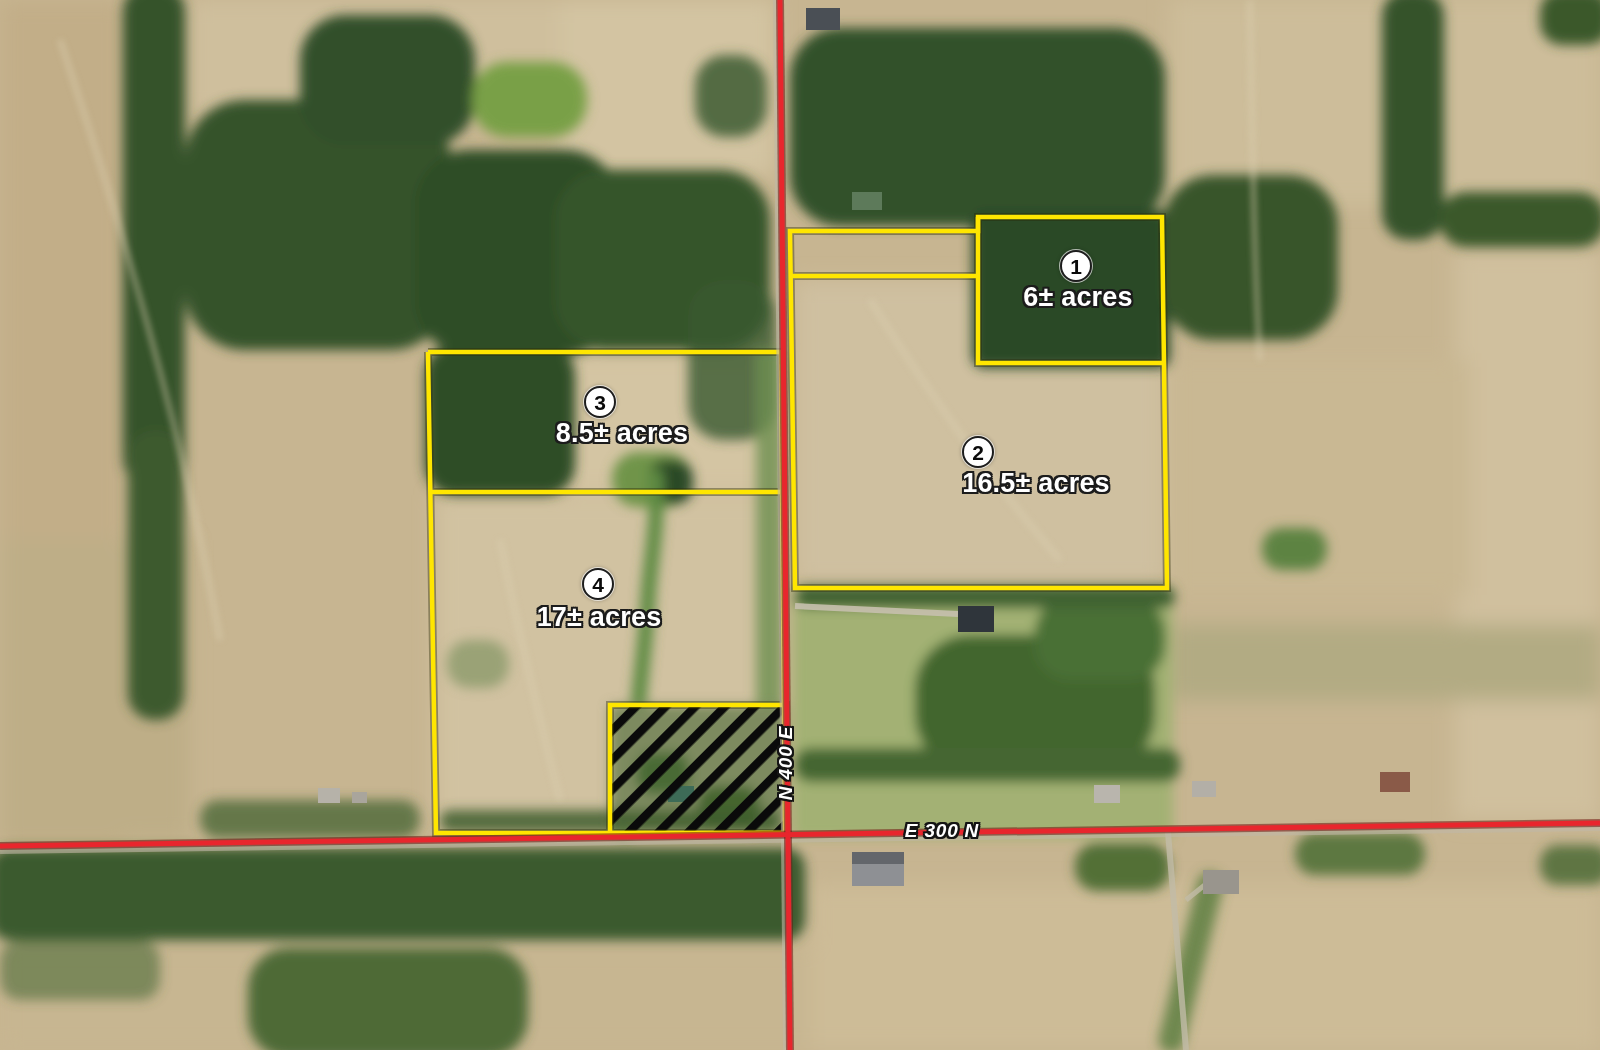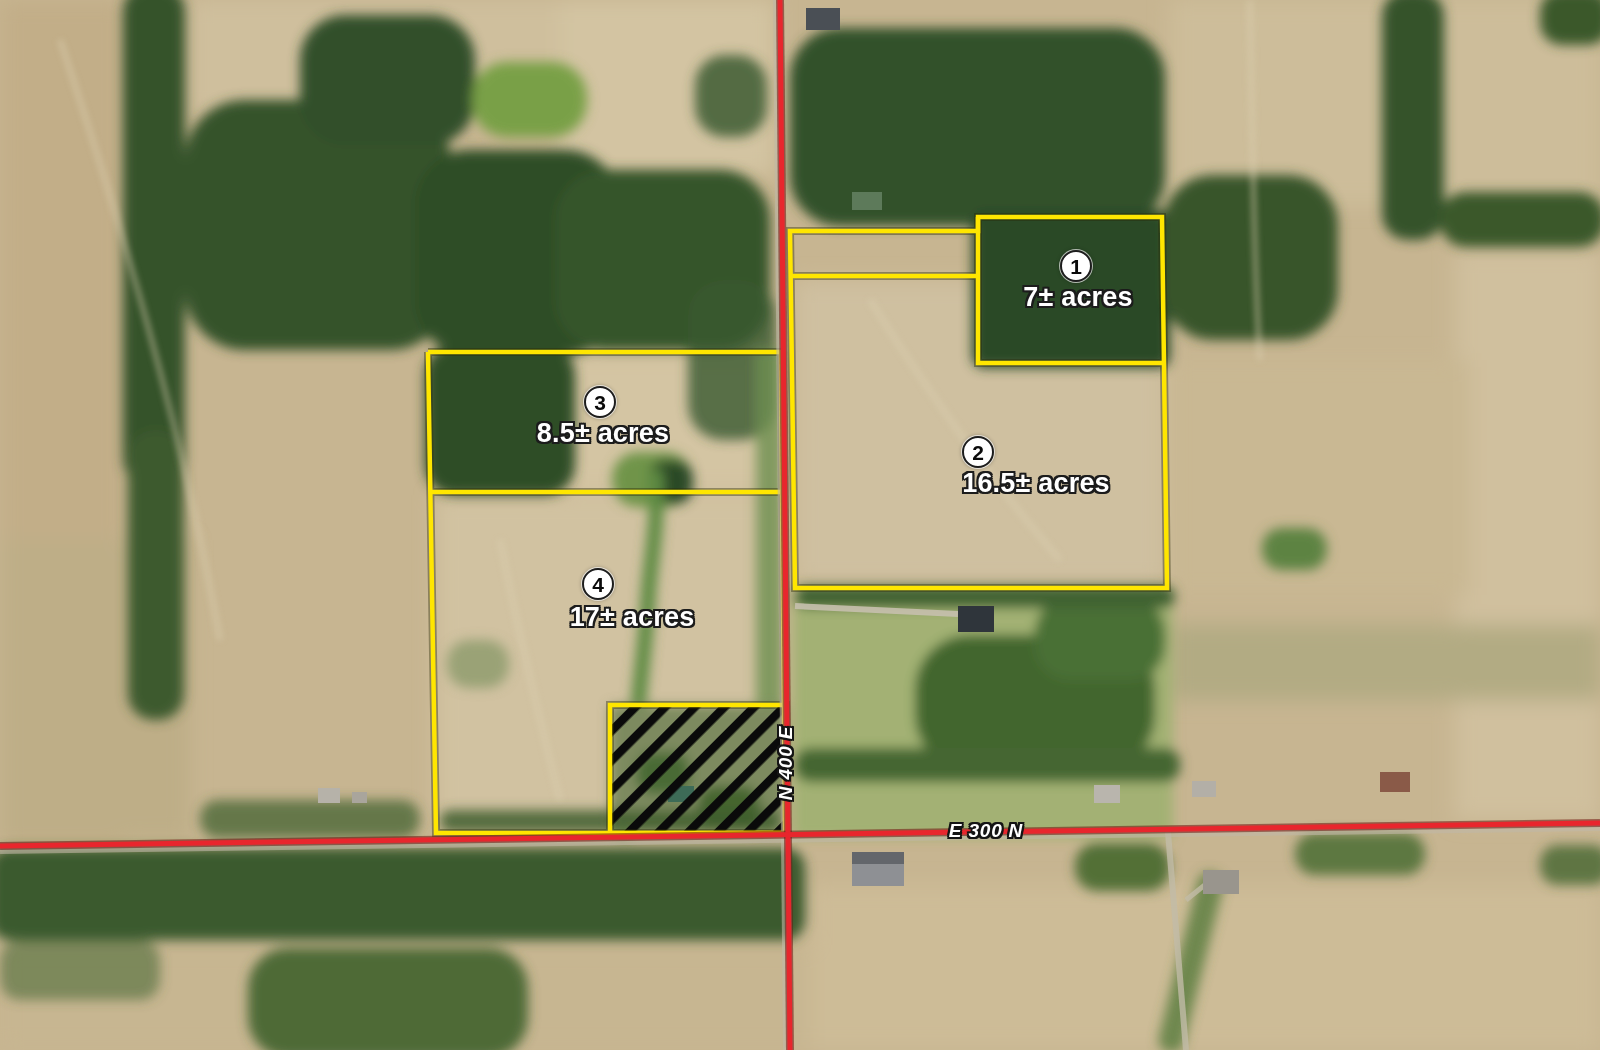--- a/index.html
+++ b/index.html
@@ -182,35 +182,35 @@
       <path d="M780,0 L790,1050" stroke="#e8262d" stroke-width="5"></path>
       <path d="M0,846 L1600,823" stroke="#e8262d" stroke-width="5"></path>
     </g>
   </svg>
 
   <div class="overlay">
 
     <div class="marker" style="left:1076px;top:266px;">
         <span>1</span>
       </div>
-    <div class="acre-label" style="left:1078px;top:297px;">7± acres</div>
+    <div class="acre-label" style="left:1078px;top:297px;">6± acres</div>
 
     <div class="marker" style="left:978px;top:452px;">
         <span>2</span>
       </div>
     <div class="acre-label" style="left:1036px;top:483px;">16.5± acres</div>
 
     <div class="marker" style="left:600px;top:402px;">
         <span>3</span>
       </div>
-    <div class="acre-label" style="left:603px;top:433px;">8.5± acres</div>
+    <div class="acre-label" style="left:622px;top:433px;">8.5± acres</div>
 
     <div class="marker" style="left:598px;top:584px;">
         <span>4</span>
       </div>
-    <div class="acre-label" style="left:632px;top:617px;">17± acres</div>
+    <div class="acre-label" style="left:599px;top:617px;">17± acres</div>
 
     <div class="road-label vertical" style="left:786px;top:763px;">N 400 E</div>
 
-    <div class="road-label" style="left:986px;top:831px;">E 300 N</div>
+    <div class="road-label" style="left:942px;top:831px;">E 300 N</div>
 
   </div>
 </div>
 
 </body></html>

